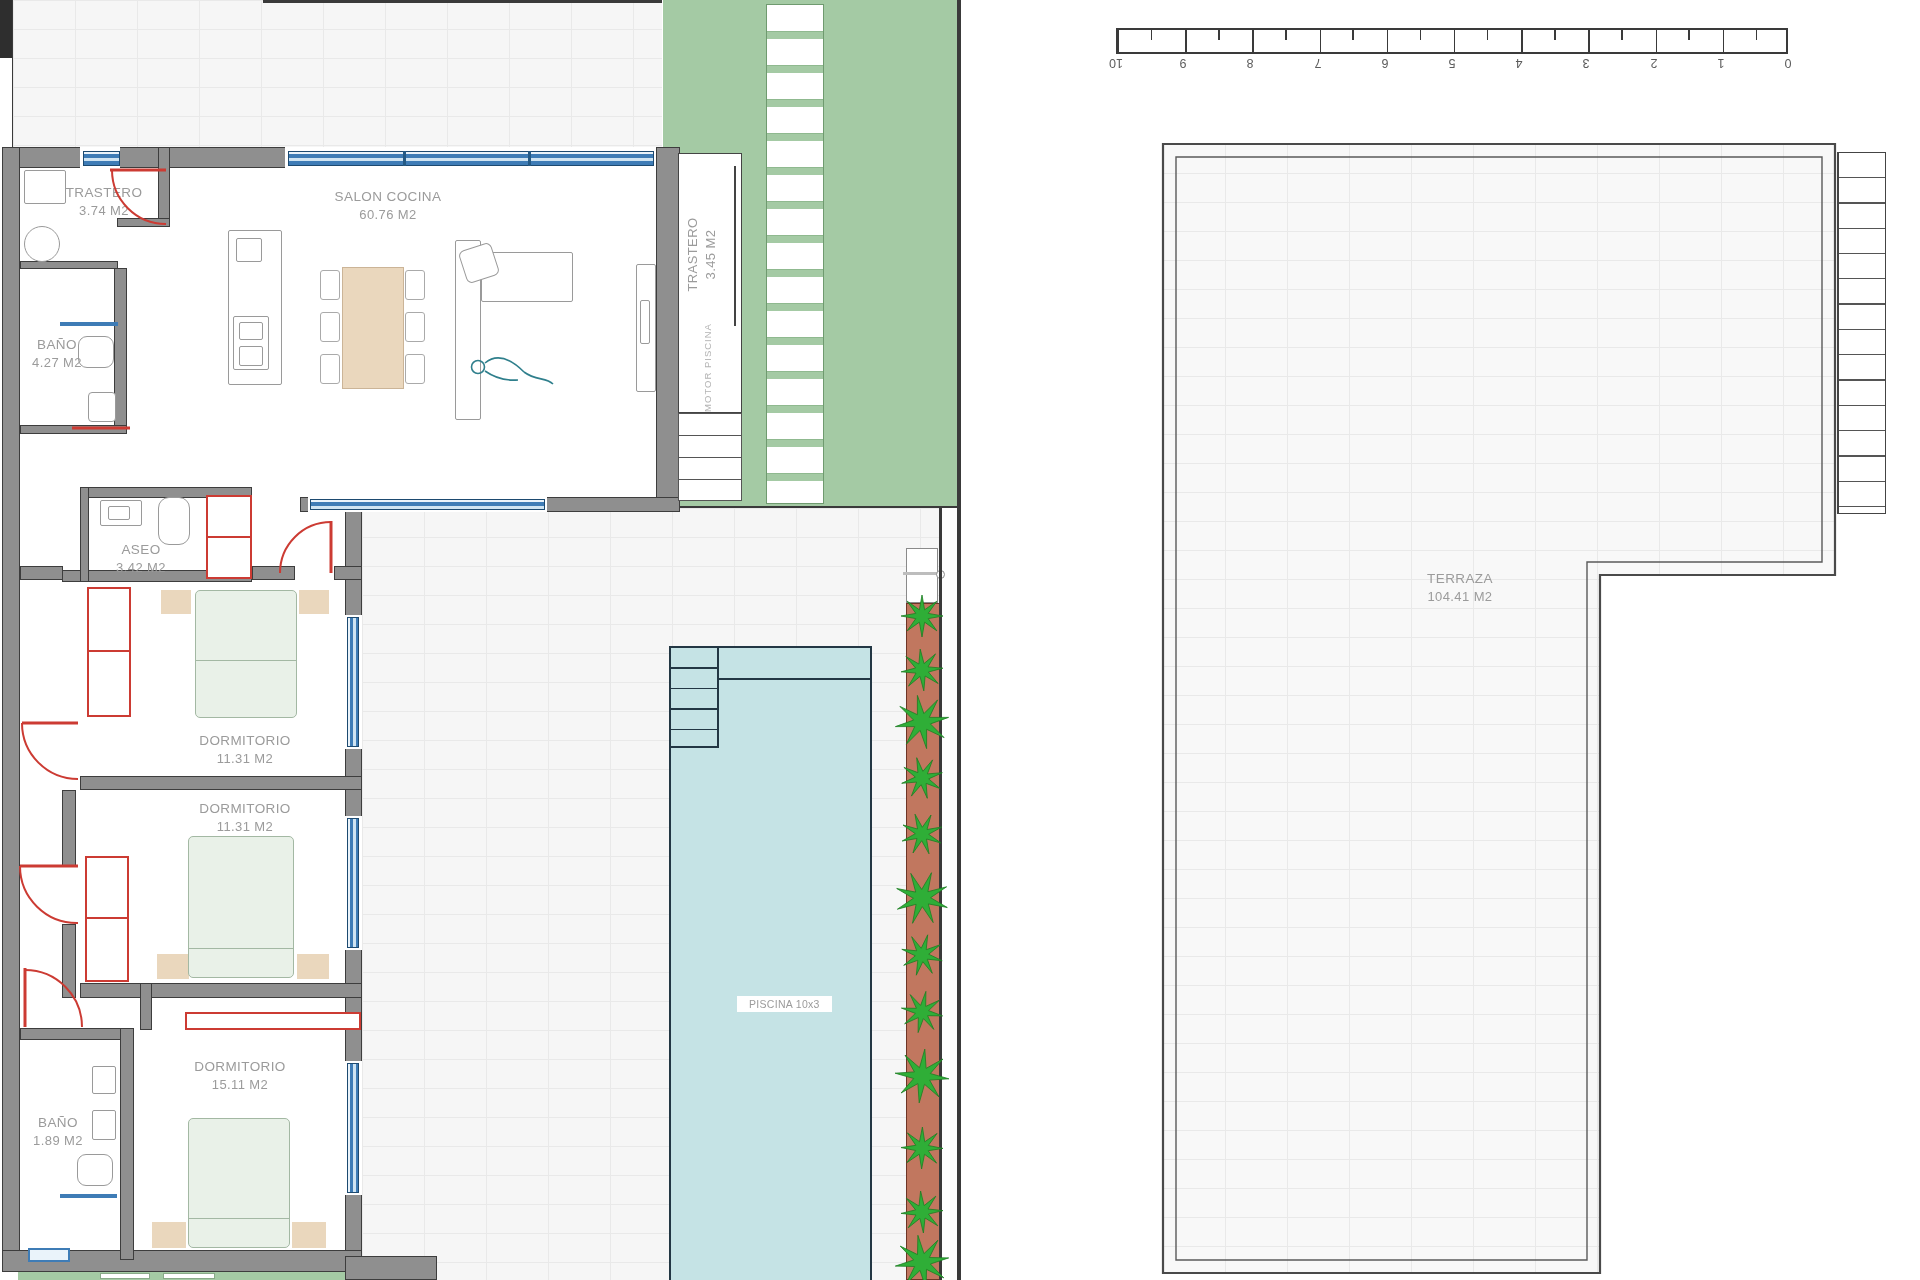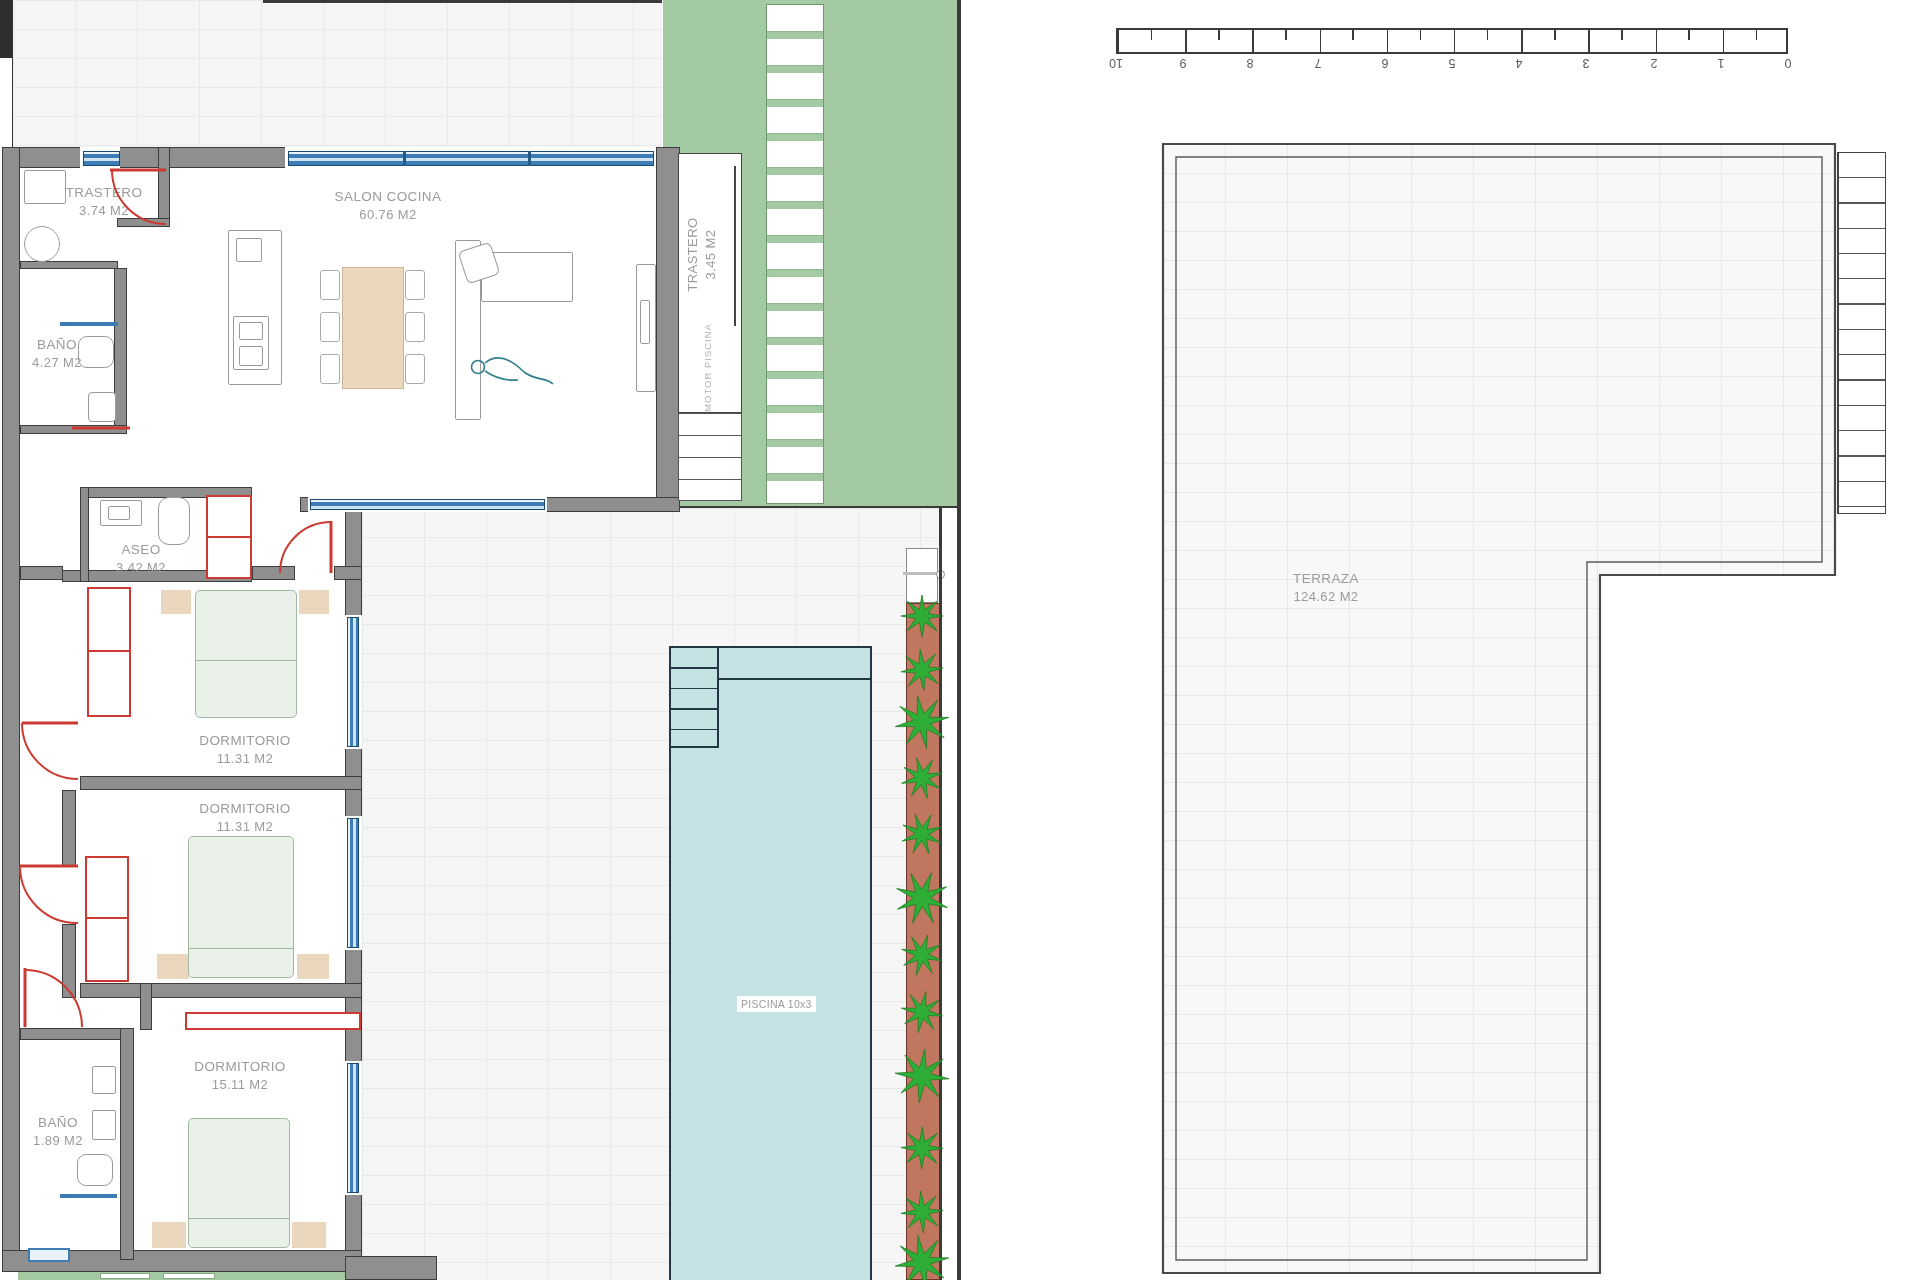--- a/index.html
+++ b/index.html
@@ -43,21 +43,21 @@
   .green{position:absolute;background:#a4caa4;box-sizing:border-box;}
   .gstairs{position:absolute;box-sizing:border-box;border:1px solid #6f9a6f;
     background:repeating-linear-gradient(180deg,#ffffff 0 26px,#8fb98f 26px 27px,#a4caa4 27px 34px);}
   .sstairs{position:absolute;box-sizing:border-box;border:1px solid #555;background:
     repeating-linear-gradient(180deg,#ffffff 0 21px,#555 21px 22px);}
   
   .pool{position:absolute;box-sizing:border-box;background:#c5e3e5;border:2px solid #233744;}
   .poolsteps{position:absolute;box-sizing:border-box;border-right:2px solid #233744;border-bottom:2px solid #233744;
     background:repeating-linear-gradient(180deg,transparent 0 19px,#233744 19px 20.5px);}
   .chip{position:absolute;background:#ffffff;color:#9b9b9b;font-size:10.5px;letter-spacing:.3px;
-        padding:2px 4px;white-space:nowrap;}
+        padding:2px 12px;white-space:nowrap;}
   
   .planter{position:absolute;box-sizing:border-box;background:#c1775f;border:1px solid #6e3526;}
   .darkline{position:absolute;background:#3a3a3a;}
   
   .tstairs{position:absolute;box-sizing:border-box;border:1.5px solid #444;border-left-width:2px;
     background:repeating-linear-gradient(180deg,#ffffff 0 24px,#555 24px 25.3px);}
   
   .ruler{position:absolute;box-sizing:border-box;border:2px solid #3a3a3a;background:#fff;
     background-image:repeating-linear-gradient(90deg,#3a3a3a 0 1.5px,transparent 1.5px 67.2px),
       repeating-linear-gradient(90deg,transparent 0 32.8px,#3a3a3a 32.8px 34.4px,transparent 34.4px 67.2px);
@@ -252,23 +252,23 @@
     <div class="l2">11.31 M2</div>
   </div>
   <div class="label" style="left:160px;top:1058px;width:160px;">
     <div>DORMITORIO</div>
     <div class="l2">15.11 M2</div>
   </div>
   <div class="label" style="left:8px;top:1114px;width:100px;">
     <div>BAÑO</div>
     <div class="l2">1.89 M2</div>
   </div>
-  <div class="label" style="left:1246px;top:570px;width:160px;">
+  <div class="label" style="left:1380px;top:570px;width:160px;">
     <div>TERRAZA</div>
-    <div class="l2">124.62 M2</div>
+    <div class="l2">104.41 M2</div>
   </div>
 
   <svg class="overlay" width="1920" height="1280" viewBox="0 0 1920 1280">
 
     <polygon points="1163,144 1835,144 1835,575 1600,575 1600,1273 1163,1273" fill="none" stroke="#4a4a4a" stroke-width="2.2"></polygon>
     <polygon points="1176,157 1822,157 1822,562 1587,562 1587,1260 1176,1260" fill="none" stroke="#5a5a5a" stroke-width="1.4"></polygon>
 
     <g stroke="#cc3b33" fill="none" stroke-width="2">
       <line x1="110" y1="170" x2="166" y2="170" stroke-width="3"></line>
       <path d="M112,170 A54,54 0 0 0 166,224"></path>

